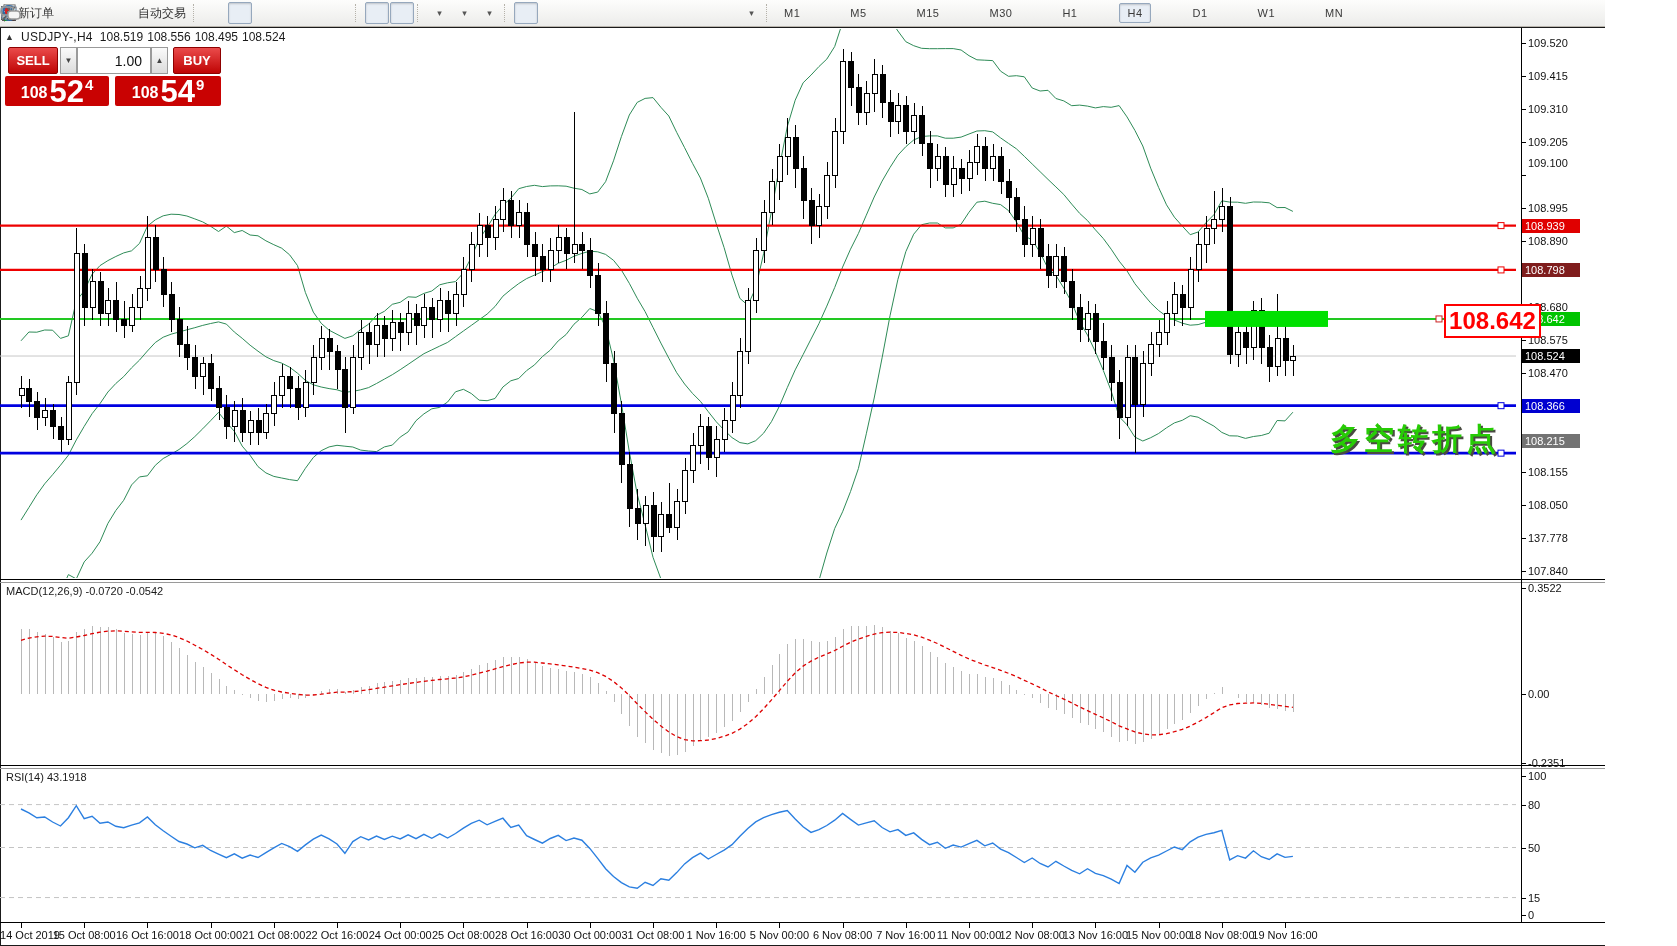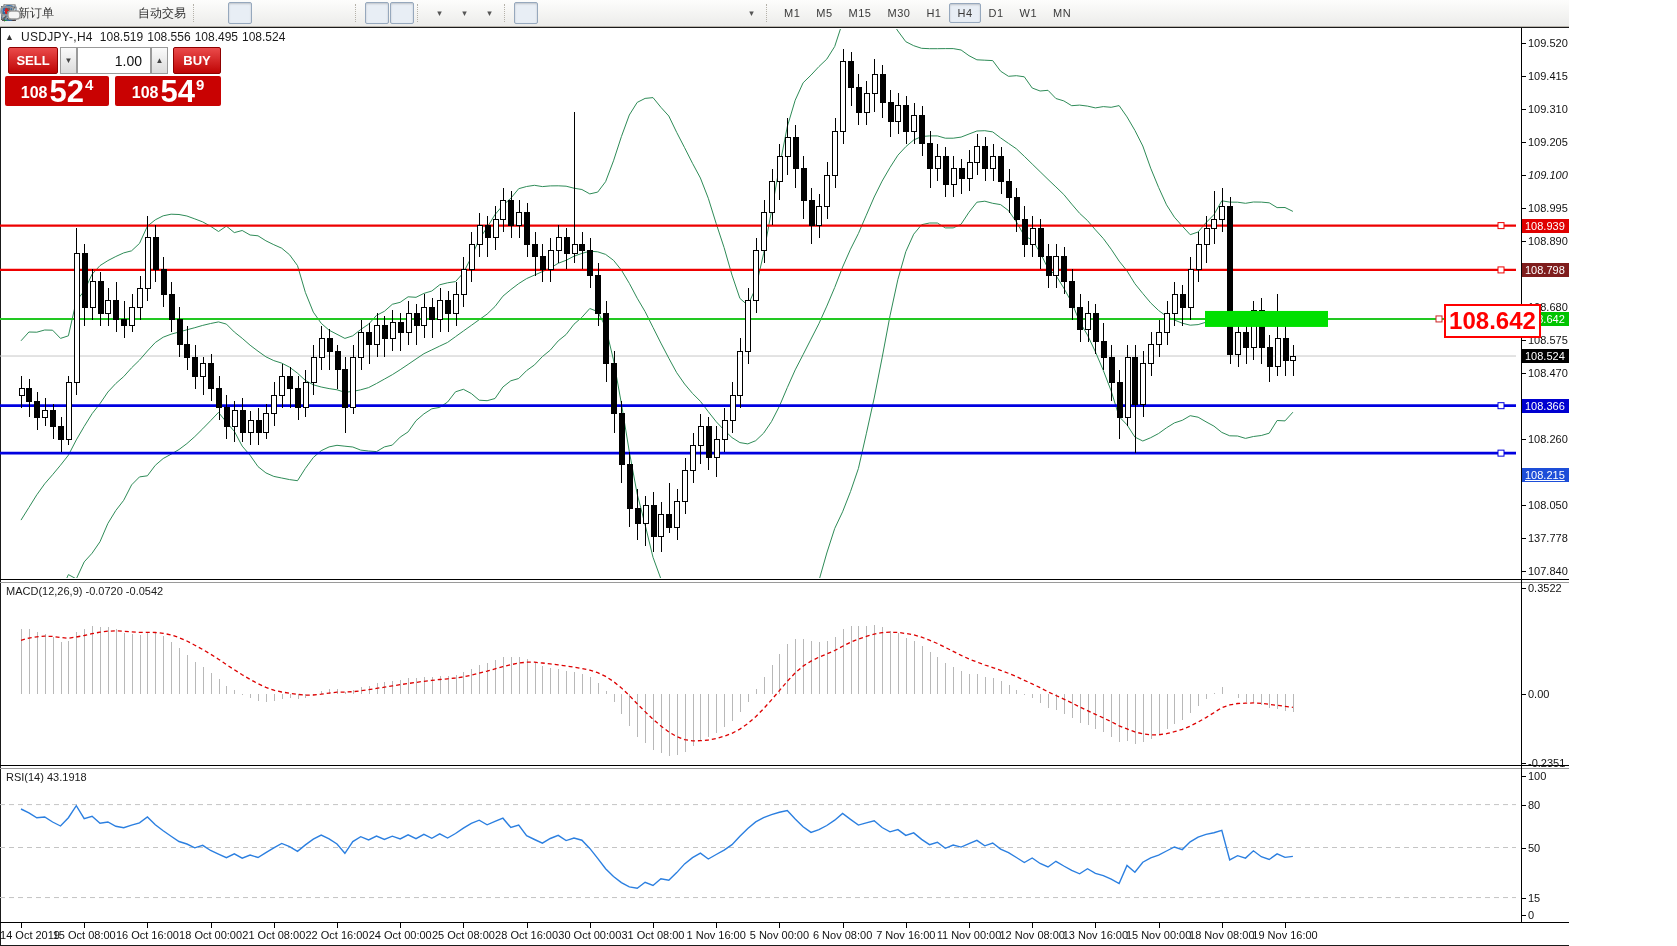--- a/index.html
+++ b/index.html
@@ -1,17 +1,17 @@
 <!DOCTYPE html>
 <html><head>
 <meta charset="utf-8">
 <style>
   html,body{margin:0;padding:0;background:#fff;}
   #app{position:relative;width:1569px;height:946px;background:#fff;overflow:hidden;
-       font-family:"Liberation Sans",sans-serif;font-size:12px;color:#222;}
+       font-family:"Liberation Sans",sans-serif;font-size:12px;color:#222;padding-left:36px;}
   
   #toolbar{position:absolute;left:0;top:0;width:1677px;height:27px;box-sizing:border-box;
     display:flex;align-items:center;padding:0 6px 0 2px;gap:1px;
     background:linear-gradient(#fdfdfc,#ececea);border-bottom:1px solid #b9b5ad;}
   .tb-handle{width:5px;height:18px;border-left:1px dotted #b5b2aa;margin:0 3px 0 2px;}
   .tb-btn{height:22px;min-width:24px;display:flex;align-items:center;justify-content:center;
     gap:3px;padding:0 3px;border:1px solid transparent;border-radius:2px;box-sizing:border-box;
     color:#333;cursor:default;}
   .tb-btn.pressed{background:#e8eef5;border-color:#96a8bd;box-shadow:inset 0 1px 2px rgba(0,0,0,.18);}
   .tb-label{font-size:12px;white-space:nowrap;}
@@ -252,21 +252,21 @@
     </div>
     <div class="tb-btn">
       <svg class="icon" width="18" height="18">
           <path d="M6 3l3 4H7v4H5V7H3z" fill="#d42222"></path>
           <path d="M12 15l-3-4h2V7h2v4h2z" fill="#2d9ec9"></path>
         </svg>
       <span class="caret">▾</span>
     </div>
 
     <div class="tb-handle"></div>
-    <div id="tf-group" style="display:flex;align-items:flex-end;">
+    <div id="tf-group" style="display:flex;align-items:flex-end;gap:34px;">
         <div class="tb-btn tf-btn">M1</div>
         <div class="tb-btn tf-btn">M5</div>
         <div class="tb-btn tf-btn">M15</div>
         <div class="tb-btn tf-btn">M30</div>
         <div class="tb-btn tf-btn">H1</div>
         <div class="tb-btn tf-btn pressed">H4</div>
         <div class="tb-btn tf-btn">D1</div>
         <div class="tb-btn tf-btn">W1</div>
         <div class="tb-btn tf-btn">MN</div>
       </div>
@@ -843,32 +843,33 @@
   <div id="ind-label-macd">
     <span>MACD(12,26,9)</span>
     <span>-0.0720 -0.0542</span>
   </div>
   <div id="ind-label-rsi">
     <span>RSI(14)</span>
     <span>43.1918</span>
   </div>
 
   <div id="price-callout">108.642</div>
+  <div id="cn-annotation">多空转折点</div>
 
   <div id="axis-labels">
       <div class="tickmark" style="top: 43px;"></div>
       <div class="px-tick-label" style="top: 36px;">109.520</div>
       <div class="tickmark" style="top: 76px;"></div>
       <div class="px-tick-label" style="top: 69px;">109.415</div>
       <div class="tickmark" style="top: 109px;"></div>
       <div class="px-tick-label" style="top: 102px;">109.310</div>
       <div class="tickmark" style="top: 142px;"></div>
       <div class="px-tick-label" style="top: 135px;">109.205</div>
       <div class="tickmark" style="top: 175px;"></div>
-      <div class="px-tick-label" style="top: 168px; font-style: italic;">109.100</div>
+      <div class="px-tick-label" style="top: 156px;">109.100</div>
       <div class="tickmark" style="top: 208px;"></div>
       <div class="px-tick-label" style="top: 201px;">108.995</div>
       <div class="tickmark" style="top: 241px;"></div>
       <div class="px-tick-label" style="top: 234px;">108.890</div>
       <div class="tickmark" style="top: 307px;"></div>
       <div class="px-tick-label" style="top: 300px;">108.680</div>
       <div class="tickmark" style="top: 340px;"></div>
       <div class="px-tick-label" style="top: 333px;">108.575</div>
       <div class="tickmark" style="top: 373px;"></div>
       <div class="px-tick-label" style="top: 366px;">108.470</div>
@@ -879,21 +880,21 @@
       <div class="tickmark" style="top: 505px;"></div>
       <div class="px-tick-label" style="top: 498px;">108.050</div>
       <div class="tickmark" style="top: 538px;"></div>
       <div class="px-tick-label" style="top: 531px;">137.778</div>
       <div class="tickmark" style="top: 571px;"></div>
       <div class="px-tick-label" style="top: 564px;">107.840</div>
       <div class="price-tag" style="top: 218.6px; background: rgb(224, 0, 0);">108.939</div>
       <div class="price-tag" style="top: 262.914px; background: #7f1d1d;">108.798</div>
       <div class="price-tag" style="top: 311.943px; background: rgb(0, 196, 0);">108.642</div>
       <div class="price-tag" style="top: 398.686px; background: rgb(0, 0, 208);">108.366</div>
-      <div class="price-tag" style="top: 468px; background: #1d4ed8; text-decoration: underline;">108.215</div>
+      <div class="price-tag" style="top: 434px; background: #737373;">108.215</div>
       <div class="price-tag" style="top: 349.029px; background: rgb(0, 0, 0);">108.524</div>
       <div class="tickmark" style="top: 588px;"></div>
       <div class="px-tick-label" style="top: 581px;">0.3522</div>
       <div class="tickmark" style="top: 693.554px;"></div>
       <div class="px-tick-label" style="top: 686.554px;">0.00</div>
       <div class="tickmark" style="top: 763px;"></div>
       <div class="px-tick-label" style="top: 756px;">-0.2351</div>
       <div class="tickmark" style="top: 776px;"></div>
       <div class="px-tick-label" style="top: 769px;">100</div>
       <div class="tickmark" style="top: 804.6px;"></div>

